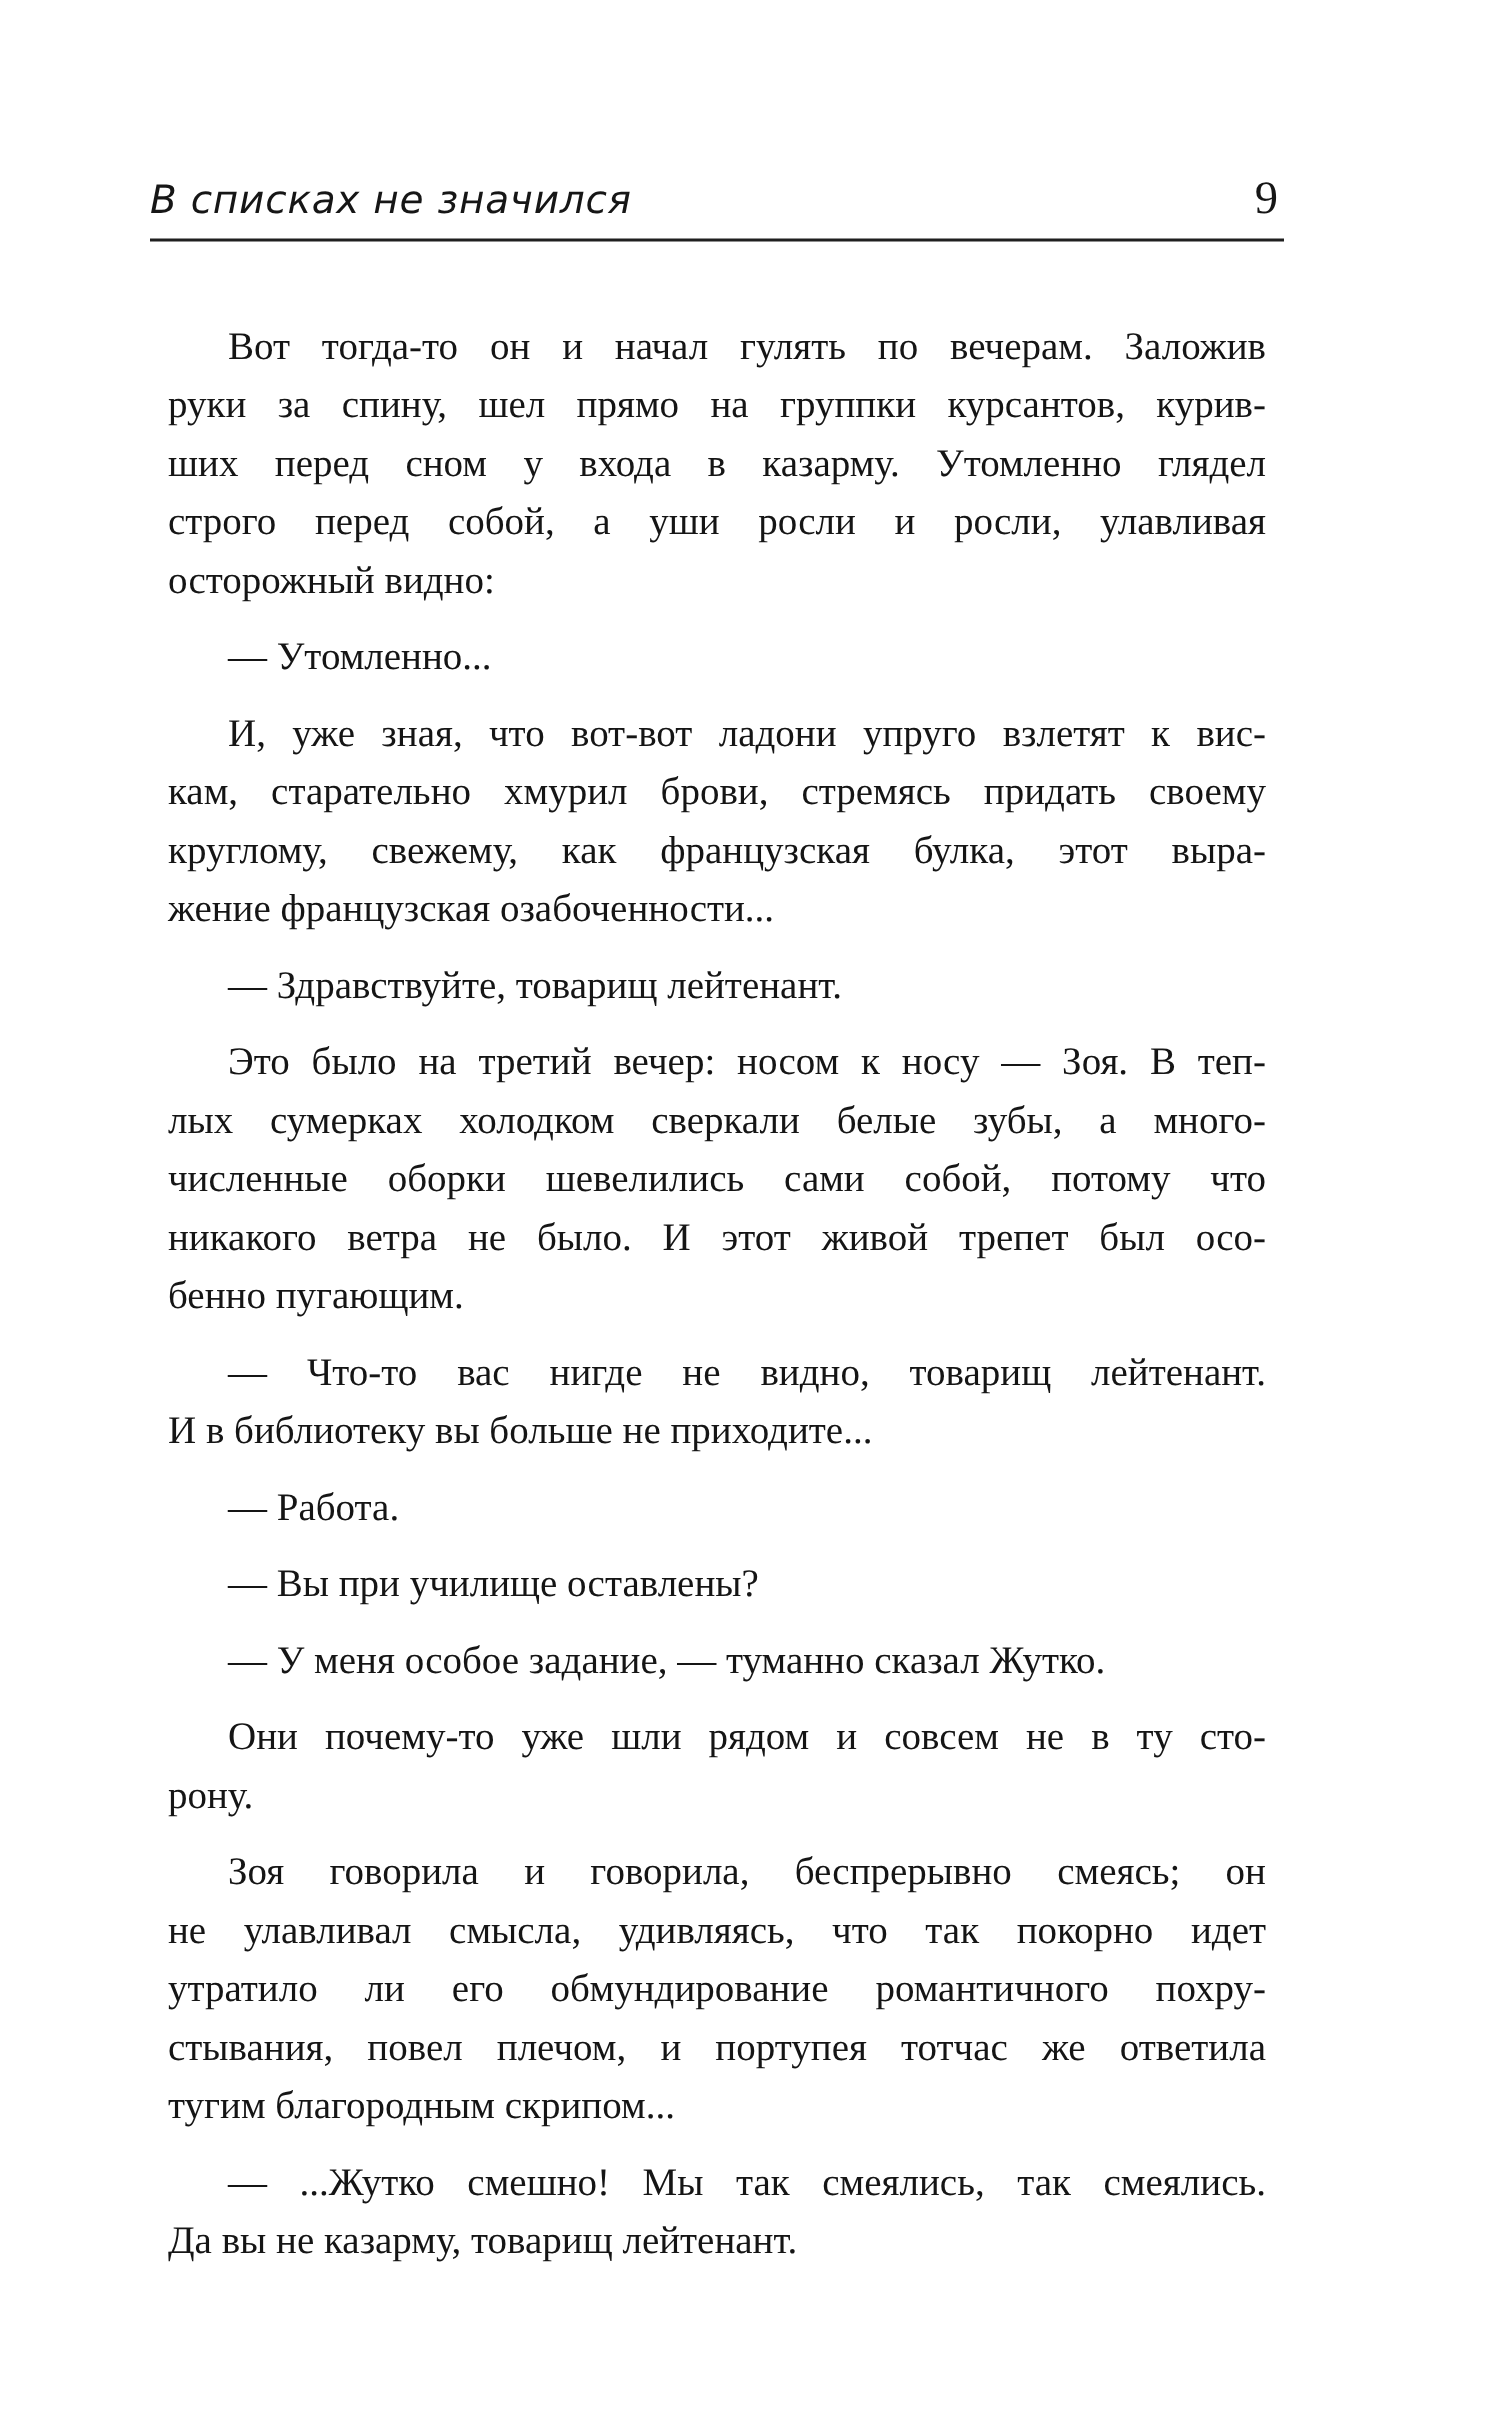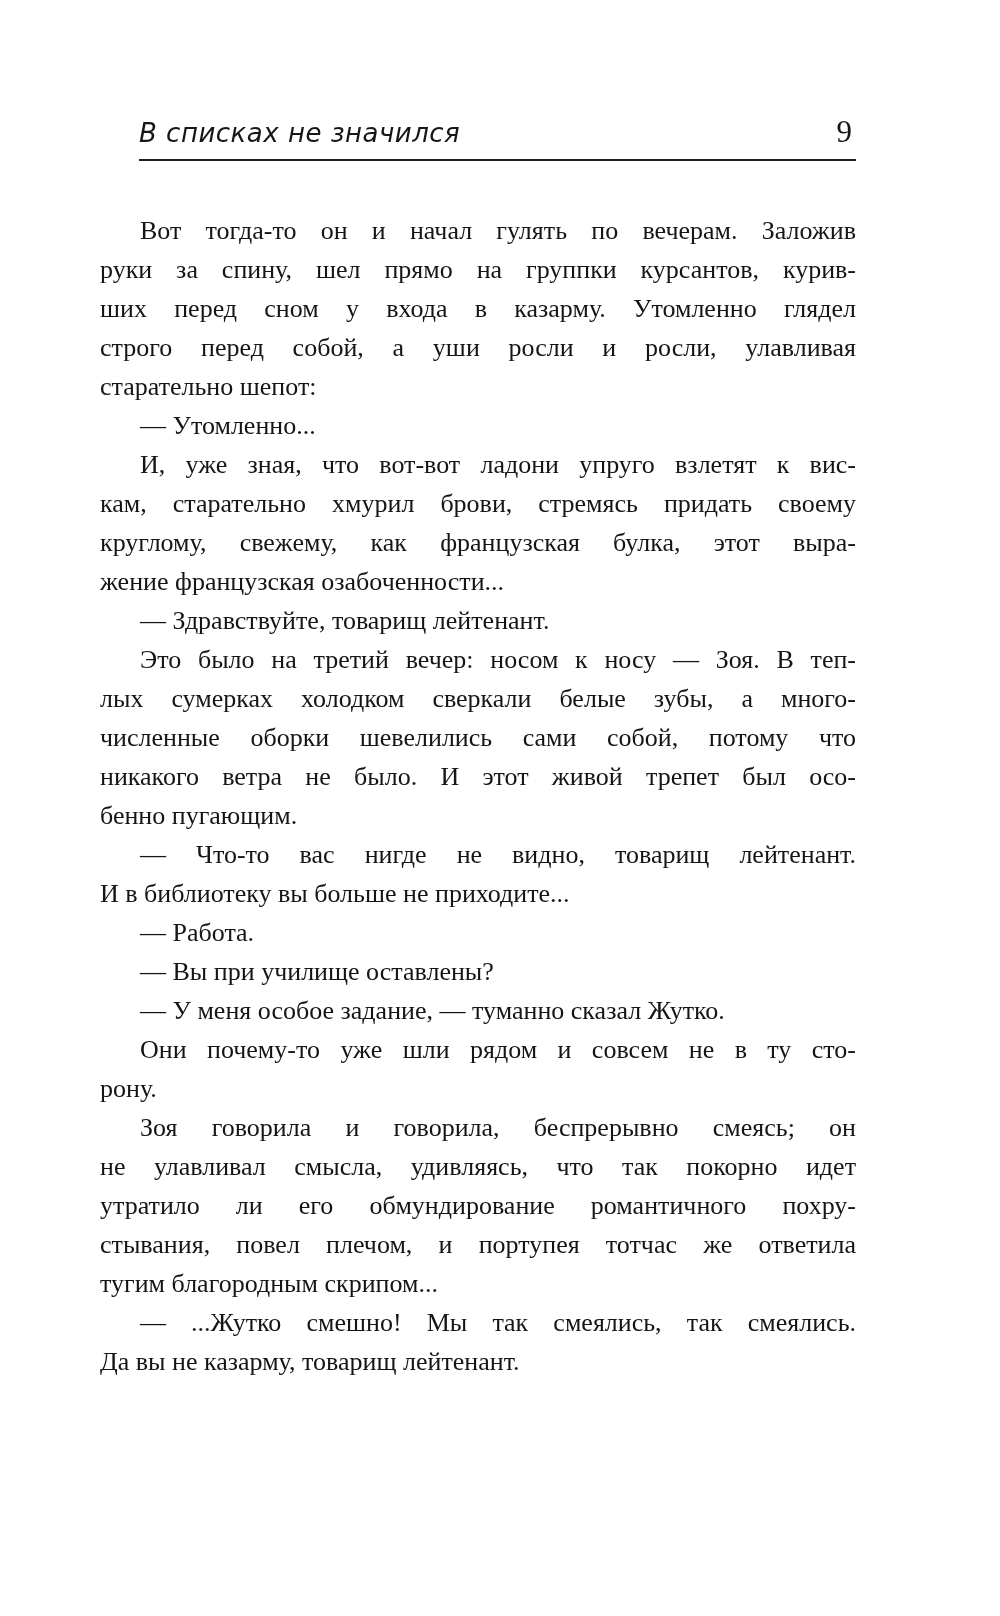--- a/index.html
+++ b/index.html
@@ -21,42 +21,41 @@
     left: 100px;
     top: 114px;
     width: 756px;
   }
   .page-header {
     display: flex;
     justify-content: space-between;
     align-items: baseline;
     padding-bottom: 9px;
     border-bottom: 2px solid #1f1f1f;
-    margin-left: 39px;
   }
   .running-title {
     font-family: "DejaVu Sans", "Liberation Sans", sans-serif;
     font-style: italic;
     font-size: 26px;
     letter-spacing: 0.5px;
     color: #161616;
   }
   .page-number {
     font-family: "Liberation Serif", serif;
     font-size: 31px;
     color: #161616;
     padding-right: 4px;
   }
   .page-body {
     margin-top: 50px;
     font-size: 26px;
     line-height: 39px;
     color: #151515;
   }
-  .para { margin: 0; }
+  .para { margin: 12px; }
   .line {
     text-align: justify;
     text-align-last: left;
     white-space: normal;
   }
   .line.just { text-align-last: justify; }
   .line.indent { text-indent: 40px; }
 </style>
 </head>
 <body>
@@ -66,21 +65,21 @@
     <div class="page-header">
       <span class="running-title">В списках не значился</span>
       <span class="page-number">9</span>
     </div>
     <div class="page-body">
         <div class="para">
           <div class="line indent just">Вот тогда-то он и начал гулять по вечерам. Заложив</div>
           <div class="line just">руки за спину, шел прямо на группки курсантов, курив-</div>
           <div class="line just">ших перед сном у входа в казарму. Утомленно глядел</div>
           <div class="line just">строго перед собой, а уши росли и росли, улавливая</div>
-          <div class="line">старательно шепот:</div>
+          <div class="line">осторожный видно:</div>
         </div>
         <div class="para">
           <div class="line indent">— Утомленно...</div>
         </div>
         <div class="para">
           <div class="line indent just">И, уже зная, что вот-вот ладони упруго взлетят к вис-</div>
           <div class="line just">кам, старательно хмурил брови, стремясь придать своему</div>
           <div class="line just">круглому, свежему, как французская булка, этот выра-</div>
           <div class="line">жение французская озабоченности...</div>
         </div>

